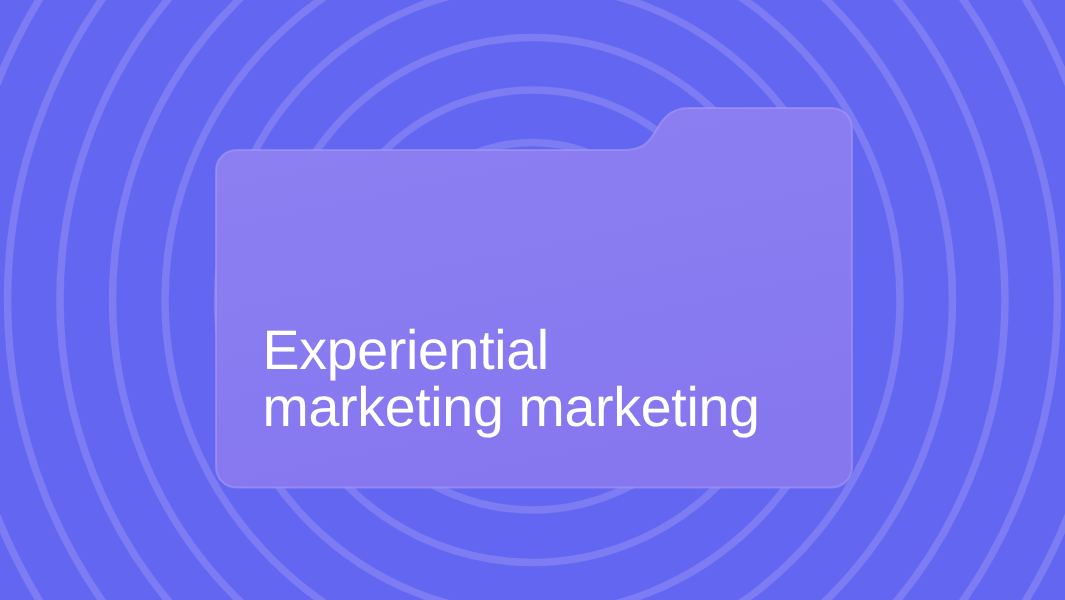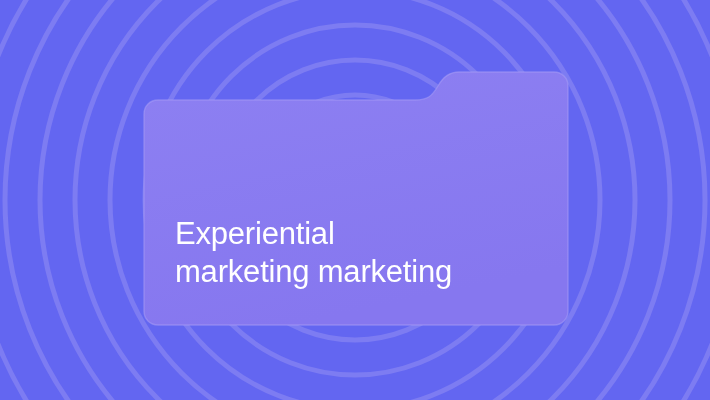--- a/index.html
+++ b/index.html
@@ -35,21 +35,21 @@
   #folder-svg { display:block; width:710px; height:400px; }
 
   
   .caption {
     position:absolute;
     left:175px;
     top:215px;
     width:400px;
     color:#ffffff;
     font-family:"Liberation Sans", sans-serif;
-    font-size:31px;
+    font-size:37px;
     font-weight:400;
     line-height:38px;
     letter-spacing:-0.2px;
     white-space:nowrap;
   }
   .caption .line { display:block; }
 </style>
 </head>
 <body>
 

